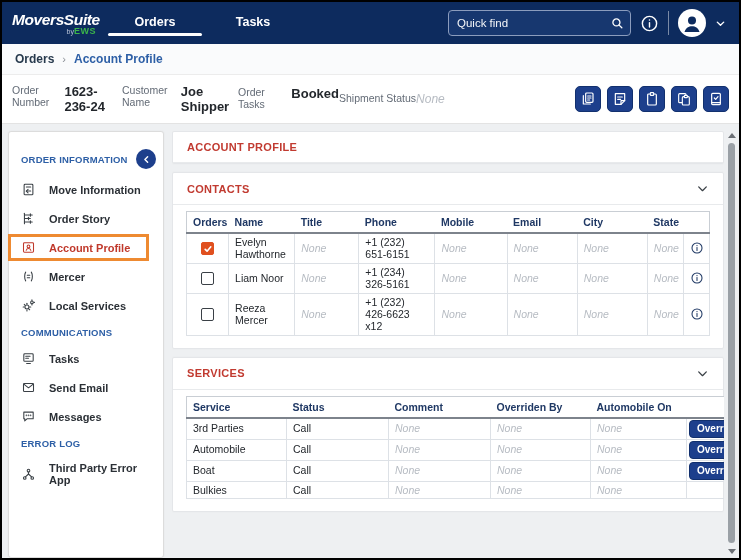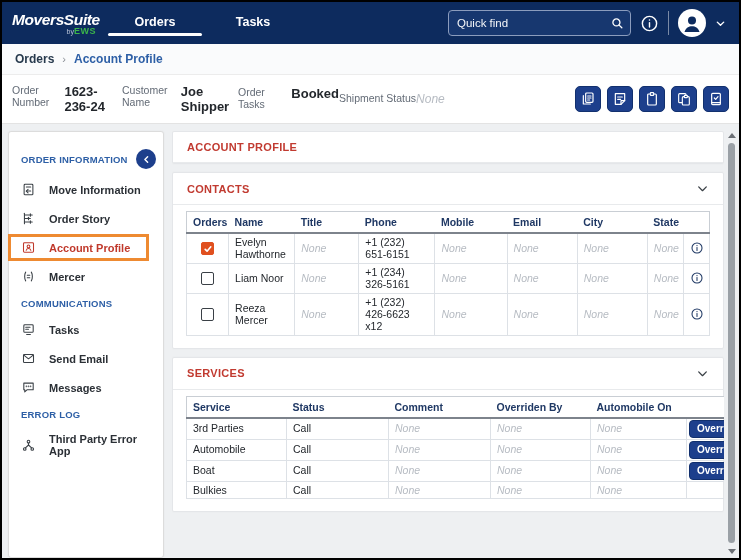--- a/index.html
+++ b/index.html
@@ -286,20 +286,38 @@
       <div class="sb-item">
         <span class="sb-icon">
             <svg width="15" height="15" viewBox="0 0 24 24" fill="none" stroke="currentColor" stroke-width="1.7" stroke-linecap="round">
               <path d="M7.5 5c-2.2 3.2-2.2 10.8 0 14"></path>
               <path d="M16.5 5c2.2 3.2 2.2 10.8 0 14"></path>
               <line x1="10" y1="10" x2="14" y2="10"></line>
               <line x1="10" y1="14" x2="14" y2="14"></line>
             </svg>
           </span>
         <span>Mercer</span>
+      </div>
+      <div class="sb-item">
+        <span class="sb-icon">
+            <svg width="15" height="15" viewBox="0 0 24 24" fill="none" stroke="currentColor" stroke-width="1.7" stroke-linecap="round">
+              <circle cx="9.5" cy="14.5" r="3.2"></circle>
+              <line x1="9.5" y1="9.9" x2="9.5" y2="8.3"></line>
+              <line x1="9.5" y1="19.1" x2="9.5" y2="20.7"></line>
+              <line x1="5" y1="14.5" x2="3.4" y2="14.5"></line>
+              <line x1="14" y1="14.5" x2="15.6" y2="14.5"></line>
+              <line x1="6.3" y1="11.3" x2="5.2" y2="10.2"></line>
+              <line x1="12.7" y1="17.7" x2="13.8" y2="18.8"></line>
+              <circle cx="17.5" cy="7" r="2.1"></circle>
+              <line x1="17.5" y1="3.9" x2="17.5" y2="2.9"></line>
+              <line x1="20.6" y1="7" x2="21.6" y2="7"></line>
+              <line x1="17.5" y1="10.1" x2="17.5" y2="11.1"></line>
+            </svg>
+          </span>
+        <span>Local Services</span>
       </div>
 
       <div class="sb-header">
         <span>COMMUNICATIONS</span>
       </div>
       <div class="sb-item">
         <span class="sb-icon">
             <svg width="15" height="15" viewBox="0 0 24 24" fill="none" stroke="currentColor" stroke-width="1.7" stroke-linecap="round" stroke-linejoin="round">
               <rect x="4.5" y="4.5" width="15" height="12" rx="1.5"></rect>
               <line x1="7.5" y1="8.5" x2="14.5" y2="8.5"></line>

